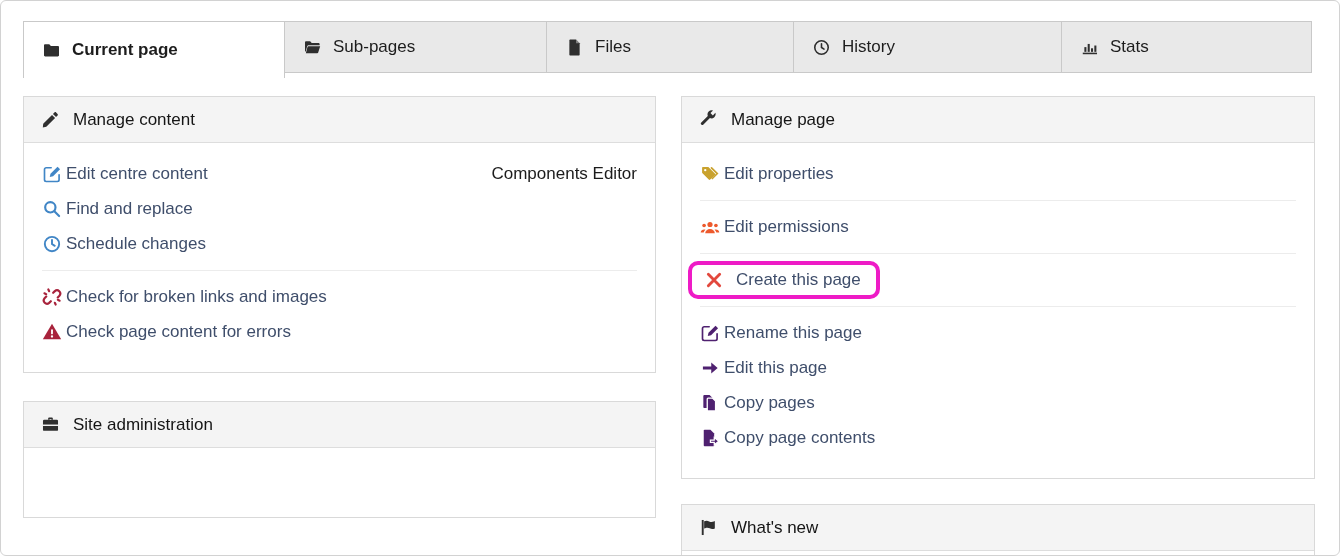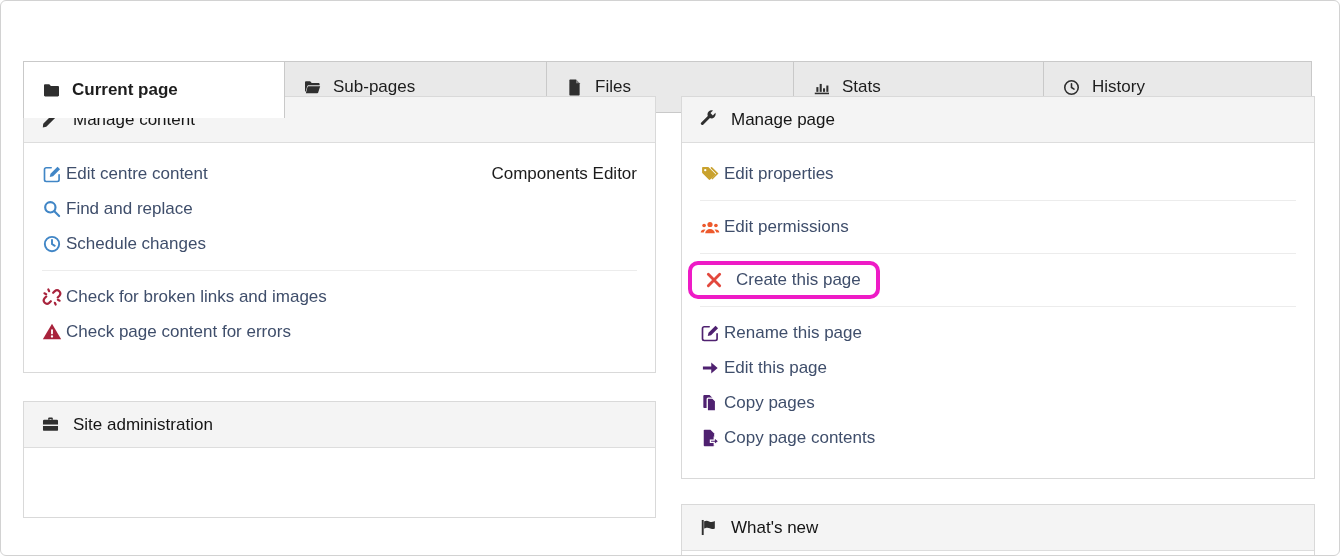--- a/index.html
+++ b/index.html
@@ -2,21 +2,21 @@
 <html><head>
 <meta charset="utf-8">
 <style>
   html,body{margin:0;padding:0;background:#fff;}
   body{font-family:"Liberation Sans", sans-serif;}
   .screen{
     position:relative;width:1340px;height:556px;box-sizing:border-box;
     background:#fff;border:1px solid #d2d2d2;border-radius:6px;overflow:hidden;
   }
   
-  .tab-bar{position:absolute;left:22px;top:20px;width:1292px;height:57px;display:flex;align-items:flex-start;margin-top:40px;}
+  .tab-bar{position:absolute;left:22px;top:20px;width:1292px;height:57px;display:flex;align-items:flex-start;}
   .tab{
     box-sizing:border-box;height:52px;background:#e9e9e9;border:1px solid #c9c9c9;
     display:flex;align-items:center;gap:11px;padding-left:18px;font-size:17px;color:#1d1d1d;
     cursor:pointer;position:relative;
   }
   .tab + .tab{margin-left:-1px;}
   .tab.t0{width:262px}.tab.t1{width:263px}.tab.t2{width:248px}.tab.t3{width:269px}.tab.t4{width:251px}
   .tab.active{background:#fff;border-bottom:none;height:57px;z-index:3;font-weight:700;}
   .tab .icon{width:19px;height:19px;flex:none;}
   
@@ -65,40 +65,40 @@
     </div>
     <div class="tab t2">
       <span class="icon">
         <svg viewBox="0 0 24 24" width="19" height="19">
             <path fill="#2f2f2f" d="M5.5 3c0-.6.4-1 1-1H14l4.5 4.5V21c0 .6-.4 1-1 1h-11c-.6 0-1-.4-1-1z"></path>
             <path fill="#fff" opacity=".4" d="M14 2v4.5h4.5z"></path>
           </svg>
       </span>
       <span>Files</span>
     </div>
+    <div class="tab t3">
+      <span class="icon">
+        <svg viewBox="0 0 24 24" width="19" height="19" fill="none" stroke="#2f2f2f" stroke-width="2">
+            <circle cx="12" cy="12" r="8.5"></circle>
+            <path stroke-linecap="round" d="M12 7.2V12l3.2 2.1"></path>
+          </svg>
+      </span>
+      <span>History</span>
+    </div>
     <div class="tab t4">
       <span class="icon">
         <svg viewBox="0 0 24 24" width="19" height="19" fill="#2f2f2f">
             <rect x="5.5" y="11.5" width="2.6" height="6"></rect>
             <rect x="9.7" y="7.5" width="2.6" height="10"></rect>
             <rect x="13.9" y="13" width="2.6" height="4.5"></rect>
             <rect x="18.1" y="9.5" width="2.6" height="8"></rect>
             <rect x="3.5" y="18.5" width="18" height="2"></rect>
           </svg>
       </span>
       <span>Stats</span>
-    </div>
-    <div class="tab t3">
-      <span class="icon">
-        <svg viewBox="0 0 24 24" width="19" height="19" fill="none" stroke="#2f2f2f" stroke-width="2">
-            <circle cx="12" cy="12" r="8.5"></circle>
-            <path stroke-linecap="round" d="M12 7.2V12l3.2 2.1"></path>
-          </svg>
-      </span>
-      <span>History</span>
     </div>
   </div>
 
   <div class="panel" id="panel-manage-content">
     <div class="panel-header">
       <span class="icon">
         <svg viewBox="0 0 24 24" width="19" height="19" fill="#2f2f2f">
             <path d="M2.8 17.3 13.9 6.2l3.9 3.9L6.7 21.2l-4.4.9zM15.1 5l1.9-1.9c.6-.6 1.5-.6 2.1 0l1.8 1.8c.6.6.6 1.5 0 2.1L19 8.9z"></path>
           </svg>
       </span>

